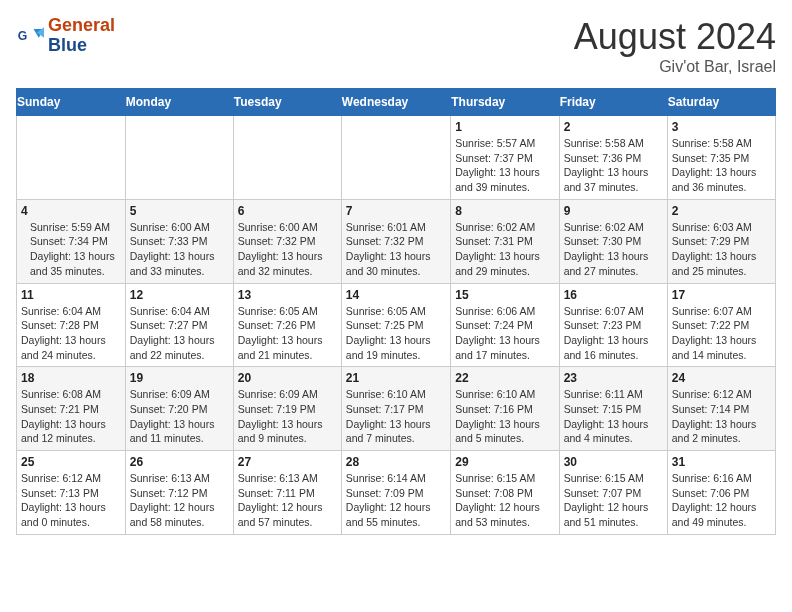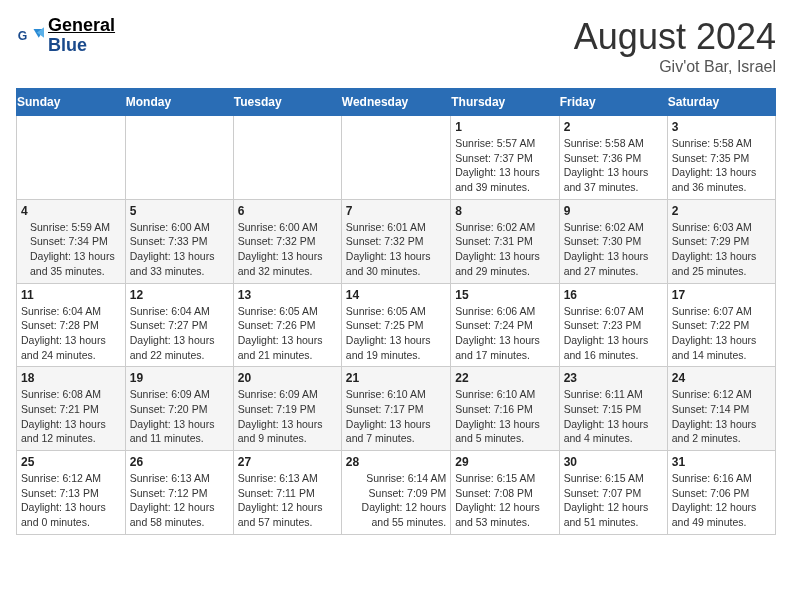--- a/index.html
+++ b/index.html
@@ -21,21 +21,21 @@
       align-items: center;
     }
     .logo-text {
       display: flex;
       flex-direction: column;
       font-size: 18px;
       font-weight: bold;
       color: #1a4a8c;
       line-height: 1.1;
     }
-    .logo-text span:first-child { color: #000000; text-decoration: underline; }
+    .logo-text span:first-child { color: #c2410c; }
     .logo-icon {
       width: 28px;
       height: 28px;
       margin-right: 4px;
     }
     .title-block {
       text-align: right;
       margin-left: 24px;
     }
     .month-title {
@@ -317,21 +317,21 @@
         </td>
         <td>
           <div class="day-number">27</div>
           <div class="day-info" style="white-space: pre-line;">Sunrise: 6:13 AM
 Sunset: 7:11 PM
 Daylight: 12 hours
 and 57 minutes.</div>
         </td>
         <td>
           <div class="day-number">28</div>
-          <div class="day-info" style="white-space: pre-line; text-align: right;">Sunrise: 6:14 AM
+          <div class="day-info" style="white-space: pre-line;">Sunrise: 6:14 AM
 Sunset: 7:09 PM
 Daylight: 12 hours
 and 55 minutes.</div>
         </td>
         <td>
           <div class="day-number">29</div>
           <div class="day-info" style="white-space: pre-line;">Sunrise: 6:15 AM
 Sunset: 7:08 PM
 Daylight: 12 hours
 and 53 minutes.</div>

